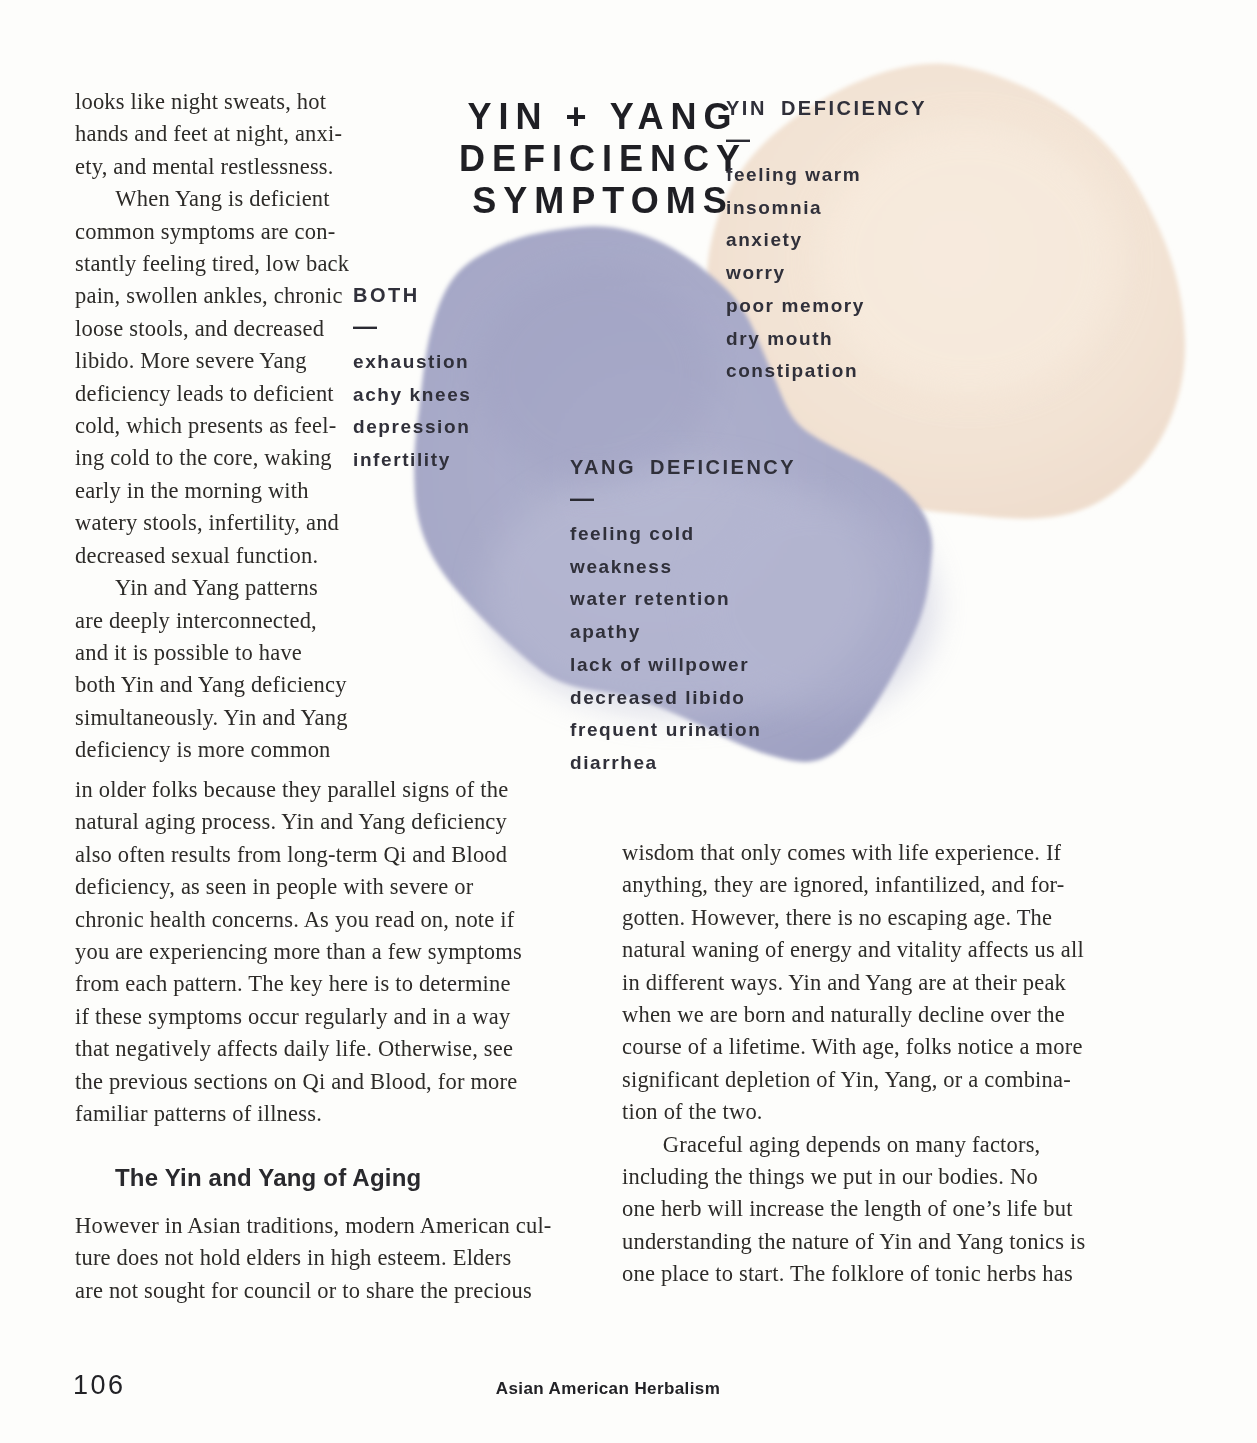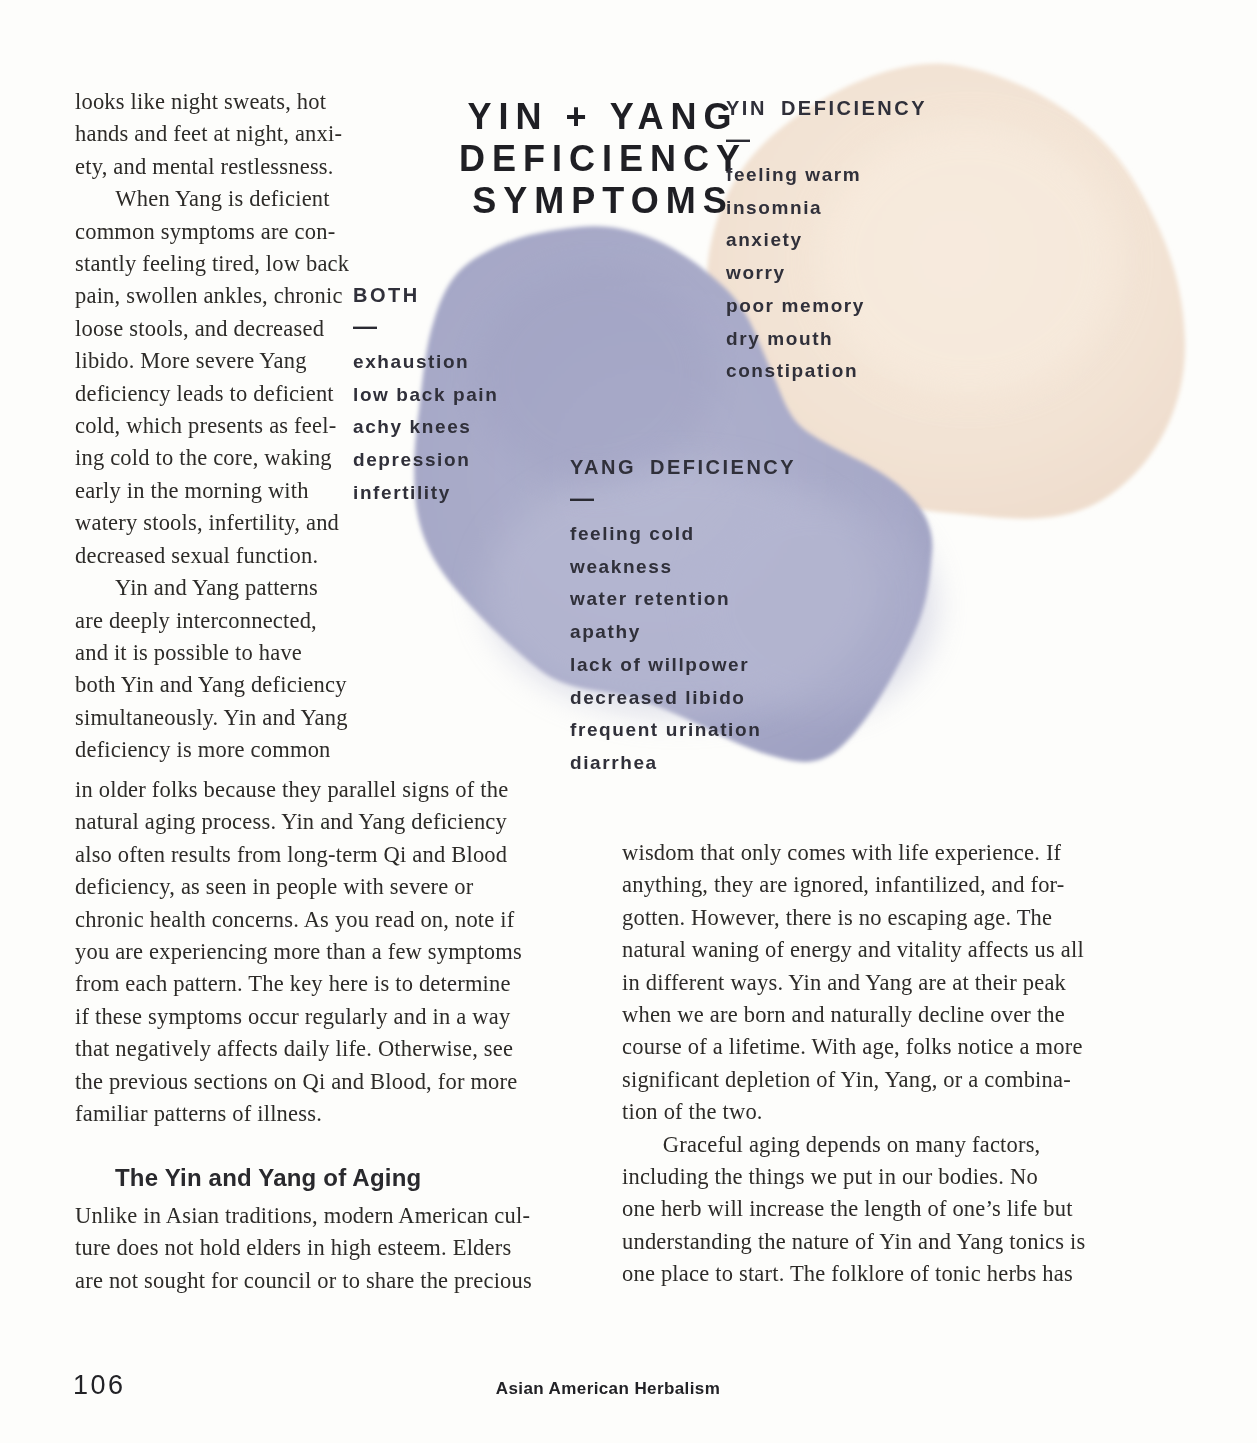--- a/index.html
+++ b/index.html
@@ -31,21 +31,21 @@
   .col-right{position:absolute;left:622px;top:837px;}
   .aging{position:absolute;left:75px;top:1162px;}
   .aging-heading{
     font-family:"Liberation Sans", sans-serif;
     font-weight:bold;
     font-size:24px;
     line-height:32px;
     padding-left:40px;
     letter-spacing:.2px;
     color:#29292d;
-    margin-bottom:6px;
+    margin-bottom:16px;
   }
   
   .blob-svg{position:absolute;left:395px;top:45px;width:800px;height:745px;}
   .diagram-title{
     position:absolute;left:453px;top:96px;width:300px;
     text-align:center;
     font-family:"Liberation Sans", sans-serif;
     font-weight:bold;
     font-size:36px;
     line-height:42px;
@@ -185,21 +185,20 @@
         <div class="item">dry mouth</div>
         <div class="item">constipation</div>
       </div>
   </div>
 
   <div class="group group-both">
     <div class="group-heading">BOTH</div>
     <div class="group-dash">—</div>
     <div class="group-items">
         <div class="item">exhaustion</div>
-        <div class="item">low back pain</div>
         <div class="item">achy knees</div>
         <div class="item">depression</div>
         <div class="item">infertility</div>
       </div>
   </div>
 
   <div class="group group-yang">
     <div class="group-heading">YANG DEFICIENCY</div>
     <div class="group-dash">—</div>
     <div class="group-items">
@@ -248,21 +247,21 @@
       <div class="line">from each pattern. The key here is to determine</div>
       <div class="line">if these symptoms occur regularly and in a way</div>
       <div class="line">that negatively affects daily life. Otherwise, see</div>
       <div class="line">the previous sections on Qi and Blood, for more</div>
       <div class="line">familiar patterns of illness.</div>
     </div>
 
   <div class="aging">
     <div class="aging-heading">The Yin and Yang of Aging</div>
     <div class="serif-lines">
-        <div class="line">Unlike in Asian traditions, modern American cul-</div>
+        <div class="line">However in Asian traditions, modern American cul-</div>
         <div class="line">ture does not hold elders in high esteem. Elders</div>
         <div class="line">are not sought for council or to share the precious</div>
       </div>
   </div>
 
   <div class="serif-lines col-right">
       <div class="line">wisdom that only comes with life experience. If</div>
       <div class="line">anything, they are ignored, infantilized, and for-</div>
       <div class="line">gotten. However, there is no escaping age. The</div>
       <div class="line">natural waning of energy and vitality affects us all</div>

